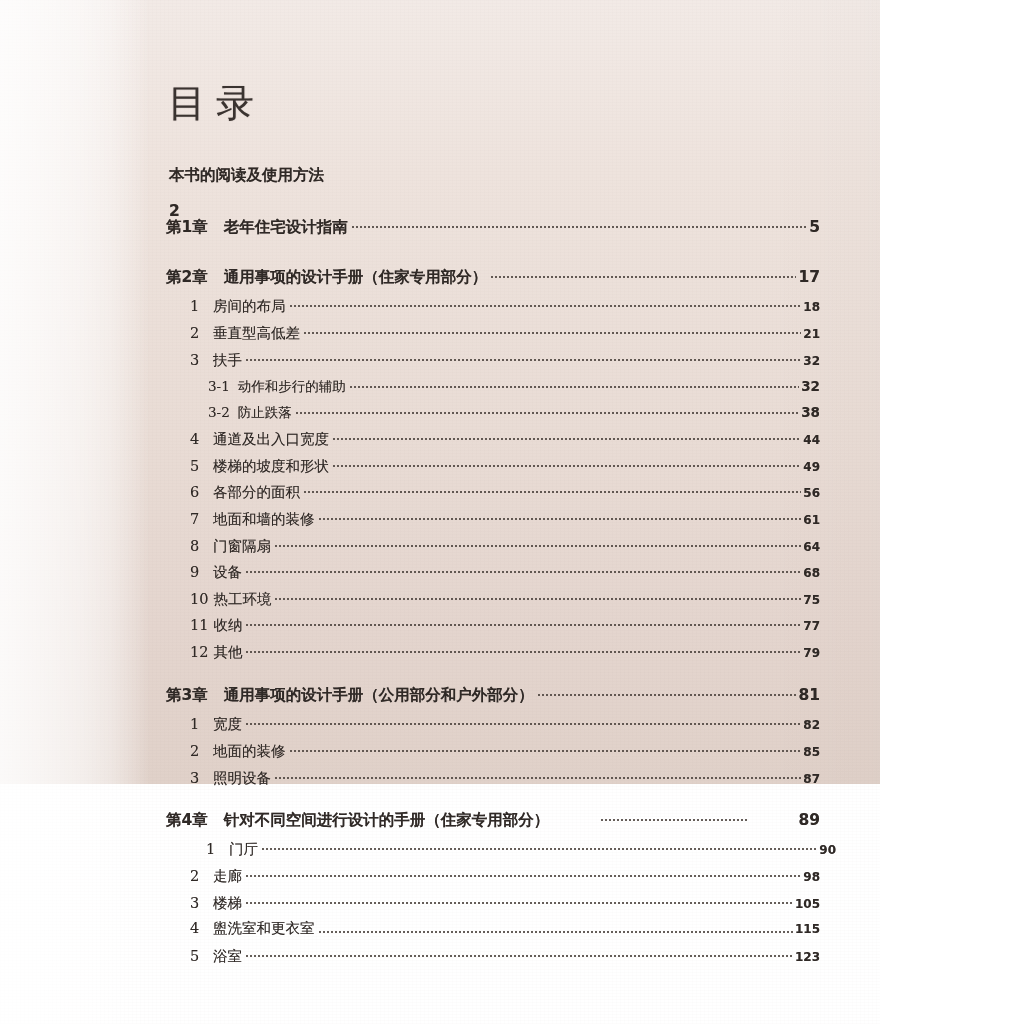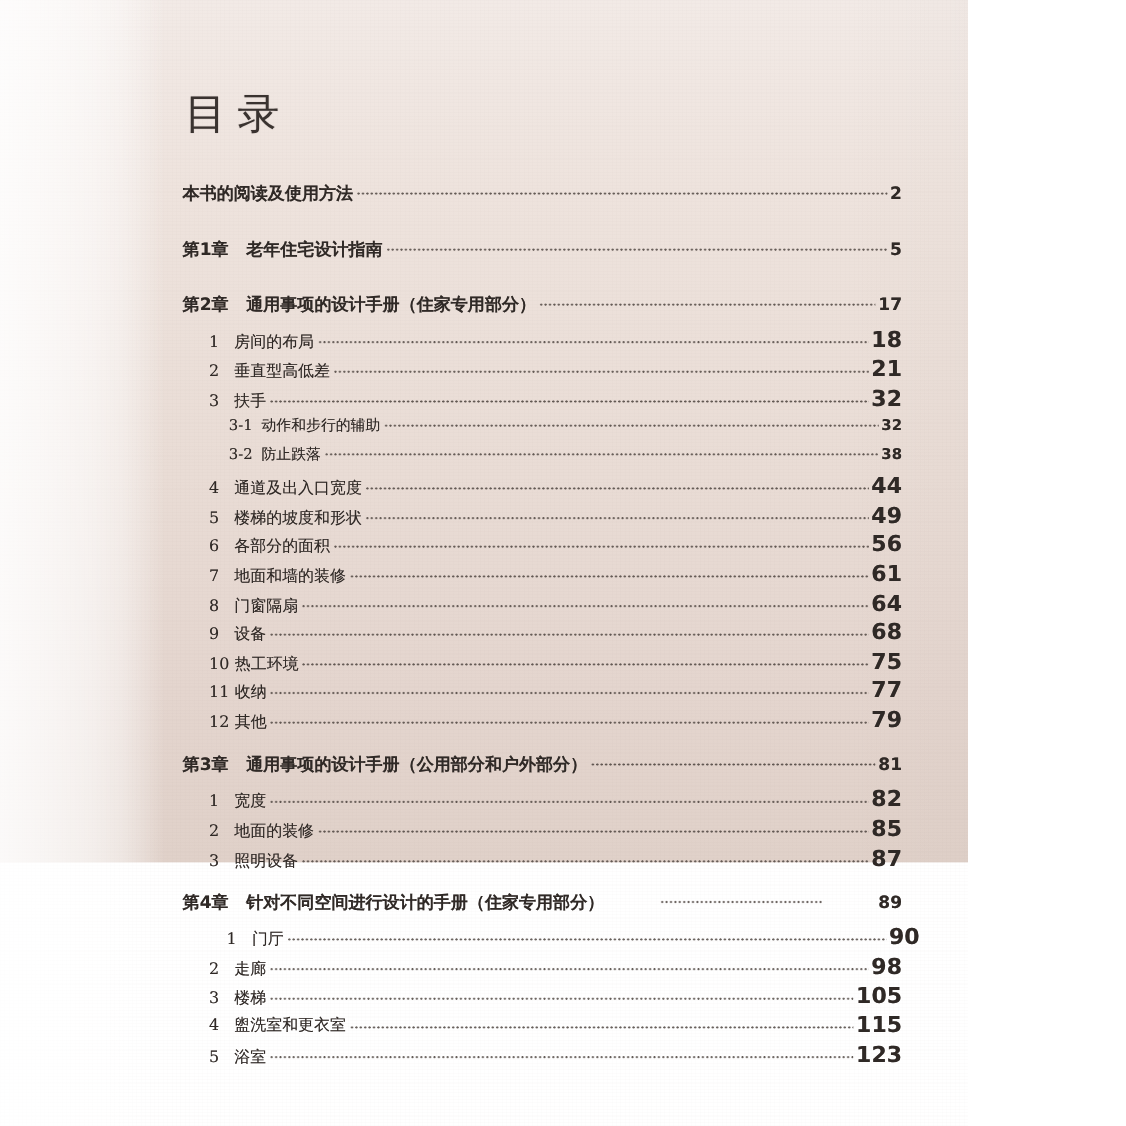--- a/index.html
+++ b/index.html
@@ -138,21 +138,21 @@
   }
   .lvl-chapter .pageno { font-size: 15.5px; }
   .lvl-chapter .chapnum { margin-right: 16px; }
 
   .lvl-section {             
     left: 190px;
     font-size: 14.5px;
     font-weight: 400;
     font-family: "DejaVu Serif", "Liberation Serif", serif;
   }
-  .lvl-section .pageno { font-size: 20px; }
+  .lvl-section .pageno { font-size: 12px; }
   .lvl-section .num { display: inline-block; min-width: 18px; margin-right: 5px; }
 
   .lvl-sub {                 
     left: 208px;
     font-size: 13.5px;
     font-weight: 400;
     font-family: "DejaVu Serif", "Liberation Serif", serif;
     justify-content: center;
   }
   .lvl-sub .pageno { font-size: 13.5px; }
@@ -166,21 +166,21 @@
 </head>
 <body>
 
 <div id="page-sheet">
   <div id="page-grain"></div>
   <div id="page-gutter"></div>
 
   <div id="toc-content">
     <div id="toc-title">目录</div>
 
-  <div class="entry lvl-front" style="top: 165px;">
+  <div class="entry lvl-front" style="top: 165px; flex-direction: column;">
         <span class="label"><span>本书的阅读及使用方法</span></span>
         <span class="leader"></span>
         <span class="pageno">2</span>
       </div>
       <div class="entry lvl-chapter" style="top: 216px;">
         <span class="label"><span class="chapnum">第1章</span><span>老年住宅设计指南</span></span>
         <span class="leader"></span>
         <span class="pageno">5</span>
       </div>
       <div class="entry lvl-chapter" style="top: 266px;">

